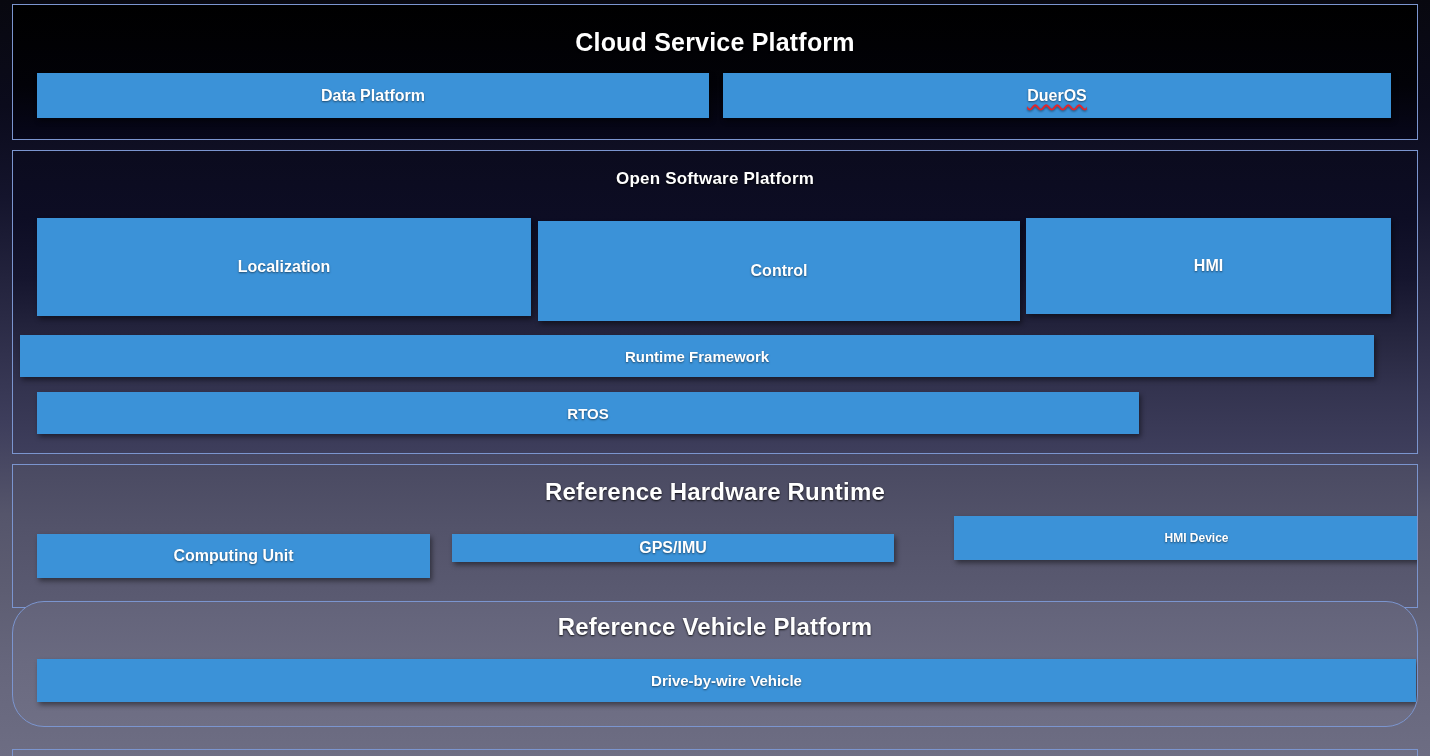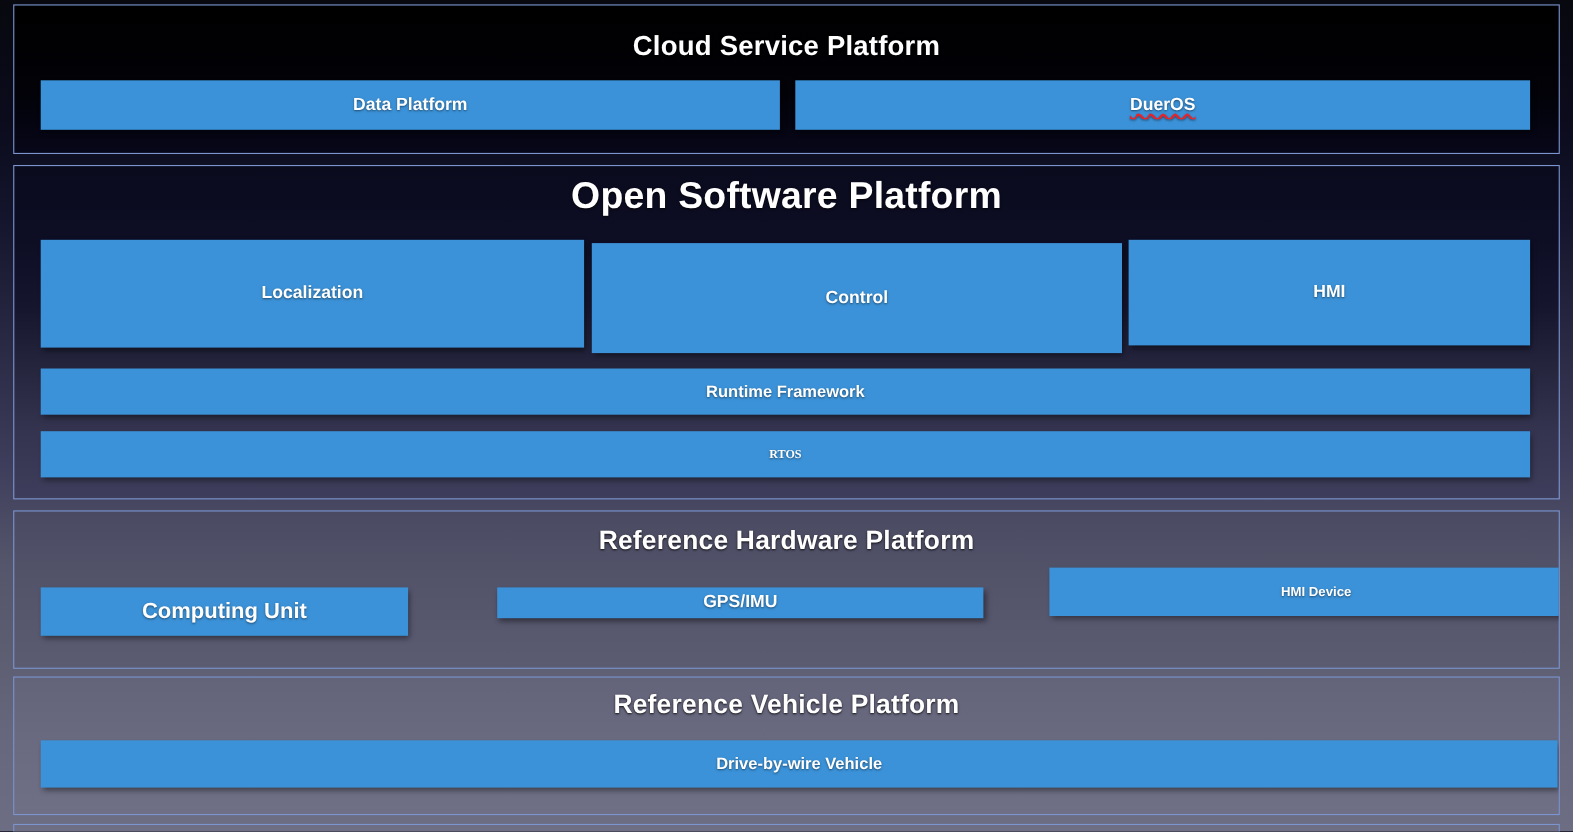--- a/index.html
+++ b/index.html
@@ -71,42 +71,43 @@
     height: 304px;
     background: linear-gradient(to bottom,
                 #0b0b1e 0%,
                 #0d0d24 22%,
                 #15152e 42%,
                 #26263f 62%,
                 #343450 80%,
                 #3e3e5c 100%);
   }
   #panel-software .panel-title {
-    font-size: 34px;
+    font-size: 17px;
     line-height: 25px;
     margin-top: 15px;
   }
 
   
   #panel-hardware {
     top: 464px;
     height: 144px;
     background: linear-gradient(to bottom, #4a4a62 0%, #53536a 45%, #5b5b72 100%);
   }
   #panel-hardware .panel-title {
     font-size: 24px;
     line-height: 24px;
     margin-top: 15px;
   }
 
   
   #panel-vehicle {
-    top: 615px;
+    top: 601px;
     height: 126px;
     background: linear-gradient(to bottom, #63637a 0%, #6a6a80 50%, #6f6f85 100%);
+    border-radius: 32px;
   }
   #panel-vehicle .panel-title {
     font-size: 24px;
     line-height: 24px;
     margin-top: 13px;
   }
 
   
   #panel-partial {
     top: 749px;
@@ -151,33 +152,32 @@
   }
   #box-control {
     left: 525px; top: 70px; width: 482px;  height: 100px;
     font-size: 16px;
   }
   #box-hmi {
     left: 1013px; top: 67px; width: 365px; height: 96px;
     font-size: 16px;
   }
   #box-runtime {
-    left: 24px;  top: 184px; width: 1354px; height: 42px;
+    left: 7px;  top: 184px; width: 1354px; height: 42px;
     font-size: 15px;
   }
   #box-rtos {
-    left: 24px;  top: 241px; width: 1354px; height: 42px;
-    font-size: 11px;
-    font-family: Liberation Serif, serif;
+    left: 24px;  top: 241px; width: 1102px; height: 42px;
+    font-size: 15px;
   }
 
   
   #box-computing-unit {
-    left: 24px;  top: 69px; width: 334px; height: 44px;
-    font-size: 20px;
+    left: 24px;  top: 69px; width: 393px; height: 44px;
+    font-size: 16px;
   }
   #box-gps-imu {
     left: 439px; top: 69px; width: 442px; height: 28px;
     font-size: 16px;
   }
   #box-hmi-device {
     left: 893px; top: 51px; width: 485px; height: 44px;
     font-size: 12px;
     margin-left: 48px;
   }
@@ -223,21 +223,21 @@
     <div class="bbox" id="box-runtime">
       <span>Runtime Framework</span>
     </div>
 
     <div class="bbox" id="box-rtos">
       <span>RTOS</span>
     </div>
   </section>
 
   <section class="panel" id="panel-hardware">
-    <h2 class="panel-title">Reference Hardware Platform</h2>
+    <h2 class="panel-title">Reference Hardware Runtime</h2>
 
     <div class="bbox" id="box-computing-unit">
       <span>Computing Unit</span>
     </div>
 
     <div class="bbox" id="box-gps-imu">
       <span>GPS/IMU</span>
     </div>
 
     <div class="bbox" id="box-hmi-device">

